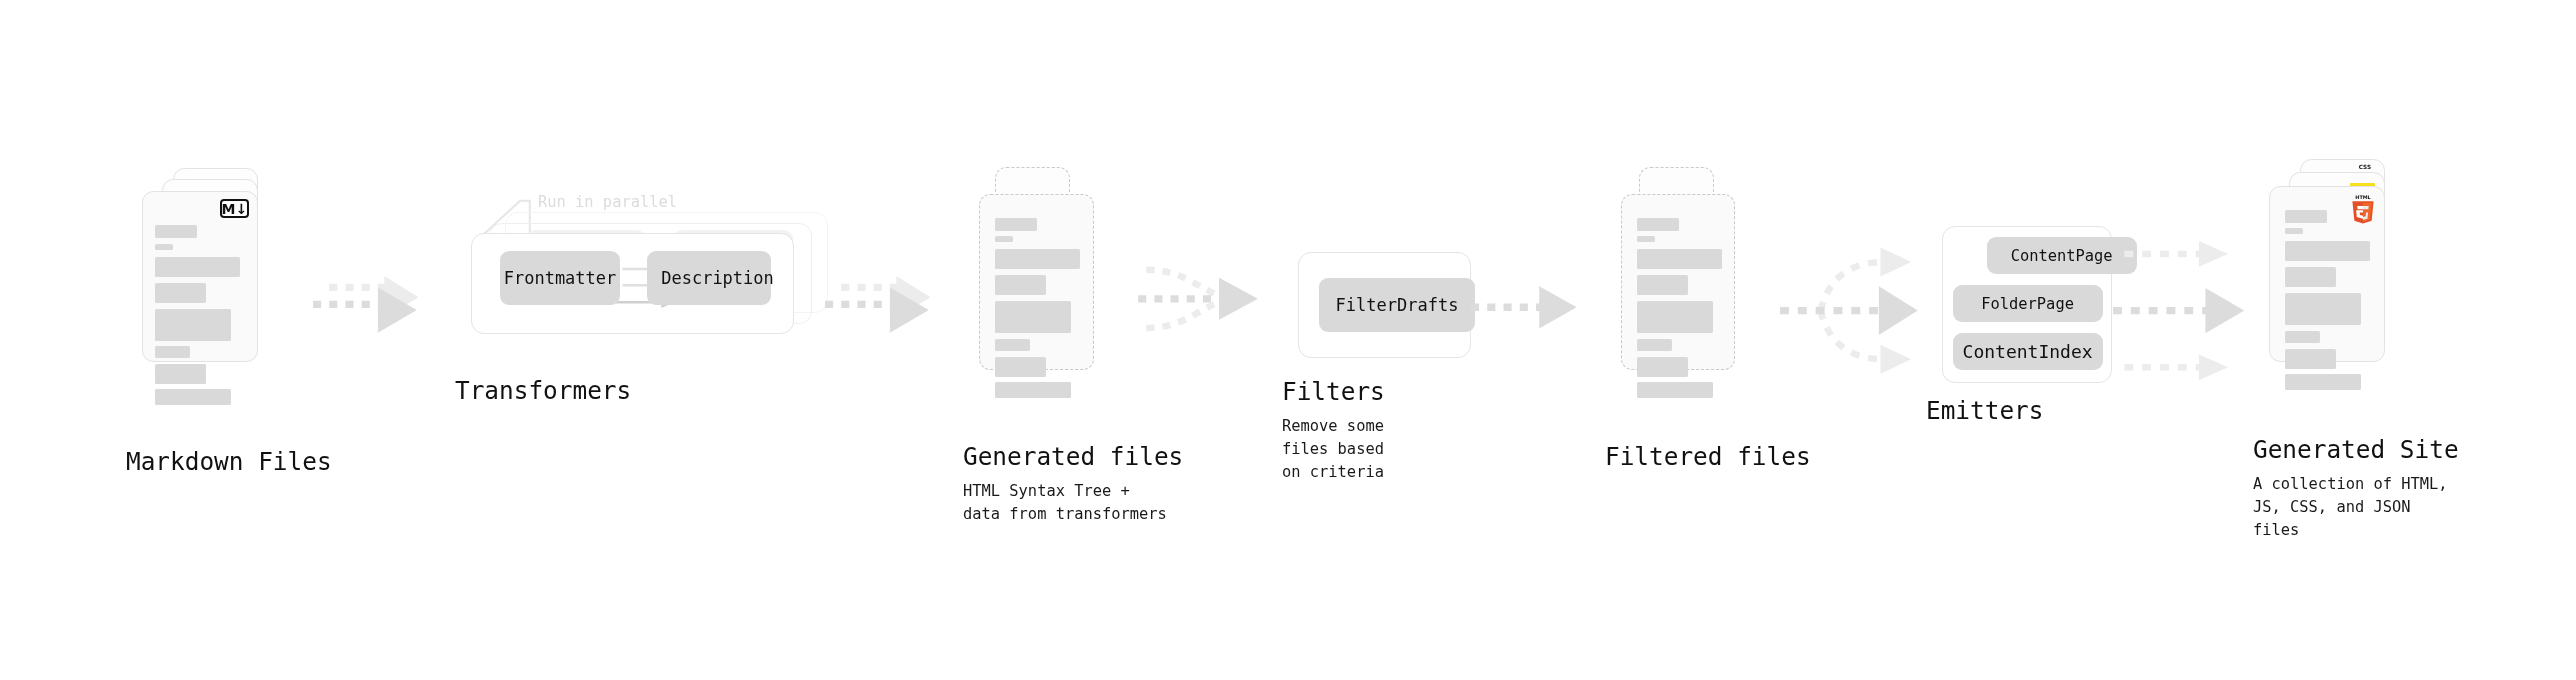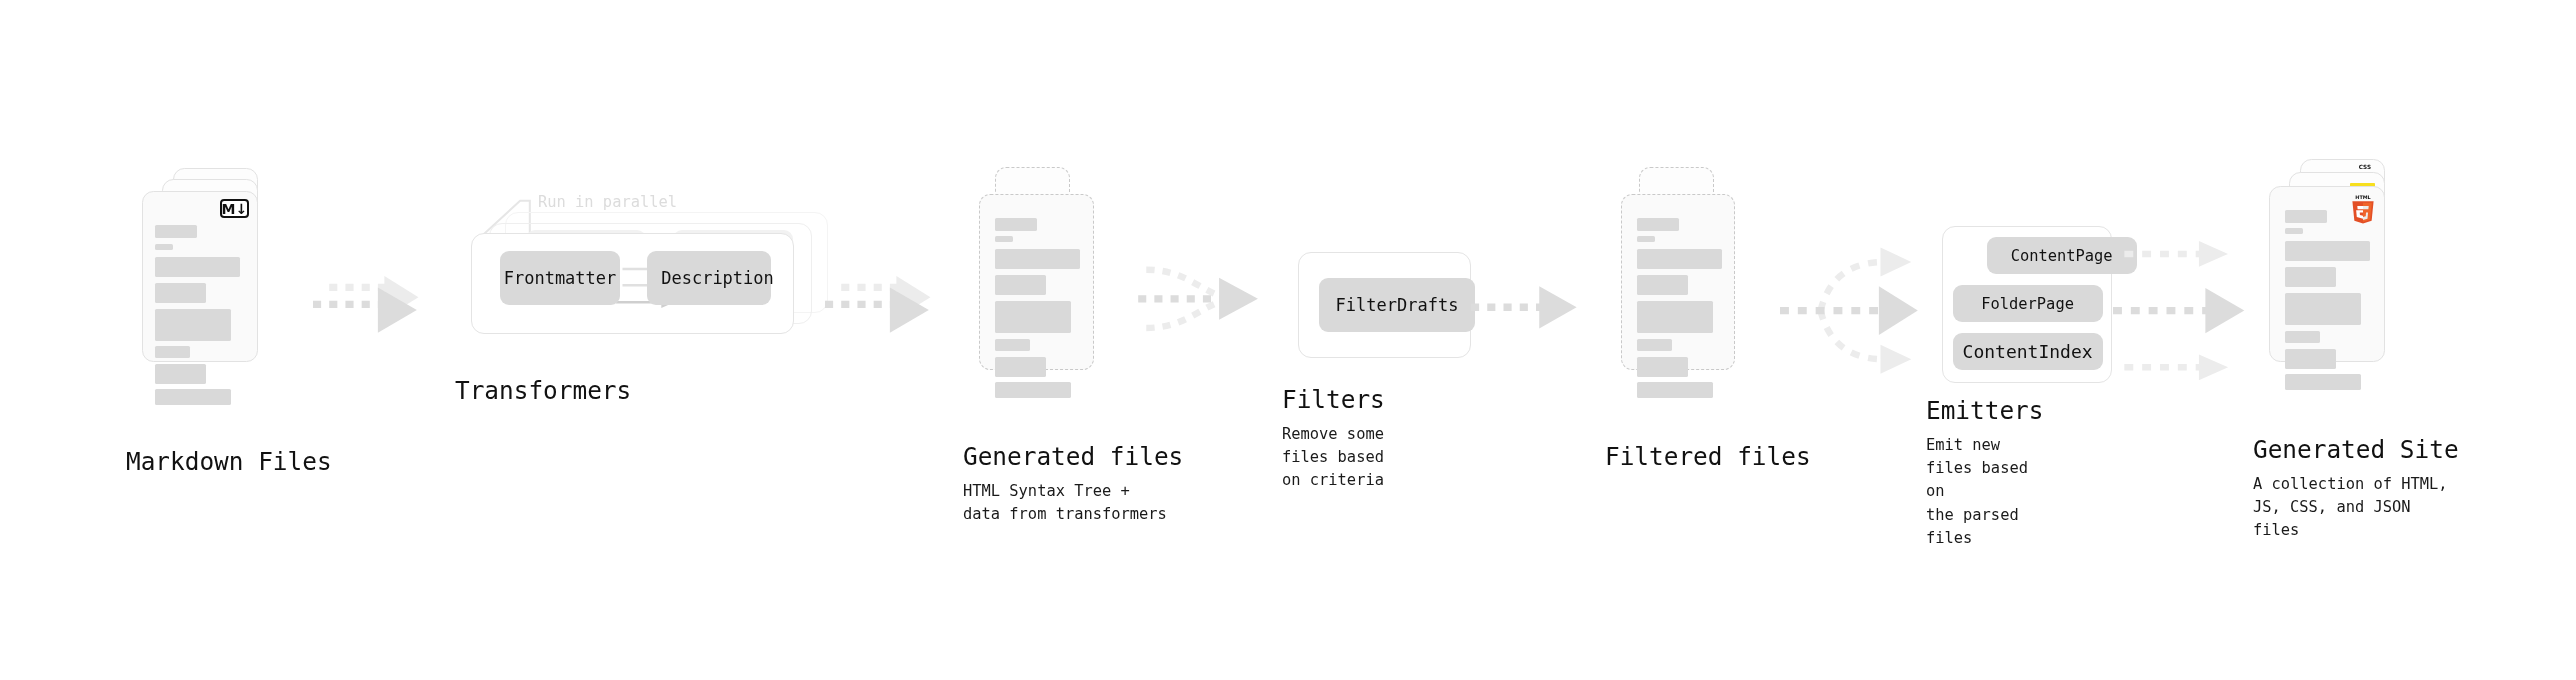--- a/index.html
+++ b/index.html
@@ -278,21 +278,21 @@
   <polygon points="100,22 148,48 100,74" fill="#dcdcdc"></polygon>
 </svg>
 
 <div class="stage" style="left:1282px;">
 
   <div class="art" style="top:252px;">
     <div class="gbox" style="left:0px; top:0px; width:173px; height:106px;"></div>
     <div class="pill" style="left:21px; top:26px; width:156px; height:54px;">FilterDrafts</div>
   </div>
 
-  <div class="caption" style="top:379px;margin-top:8px;">
+  <div class="caption" style="top:379px;">
     <div class="title">Filters</div>
     <div class="sub">Remove some files based
 on criteria</div>
   </div>
 </div>
 
 <svg class="overlay" style="left:1471px; top:286px; width:130px; height:49px;" viewBox="0 0 160 60" width="130" height="49">
   <g stroke="#dcdcdc" stroke-width="9" stroke-dasharray="10 10" fill="none">
     <line x1="0" y1="26" x2="88" y2="26"></line>
   </g>
@@ -344,22 +344,20 @@
   <div class="art" style="top:226px;">
     <div class="gbox" style="left:0px; top:0px; width:170px; height:157px;"></div>
 
     <div class="pill" style="left:10.6px; top:11.4px; width:150px; height:37px; font-size:15.4px;margin-left:34px;">ContentPage</div>
     <div class="pill" style="left:10.6px; top:59px; width:150px; height:37px; font-size:15.4px;">FolderPage</div>
     <div class="pill" style="left:10.6px; top:107px; width:150px; height:37px; font-size:18px;">ContentIndex</div>
   </div>
 
   <div class="caption" style="top:398px;">
     <div class="title">Emitters</div>
-    <div class="sub">Emit new files based on
-the parsed files</div>
   </div>
 </div>
 
 <svg class="overlay" style="left:2113px; top:236px; width:154px; height:146px;" viewBox="0 0 190 180" width="154" height="146">
   <g stroke="#ececec" stroke-width="8" stroke-dasharray="11 11" fill="none">
     <line x1="14" y1="22" x2="110" y2="22"></line>
     <line x1="14" y1="162" x2="110" y2="162"></line>
   </g>
   <polygon points="106,6 142,22 106,38" fill="#ececec"></polygon>
   <polygon points="106,146 142,162 106,178" fill="#ececec"></polygon>

